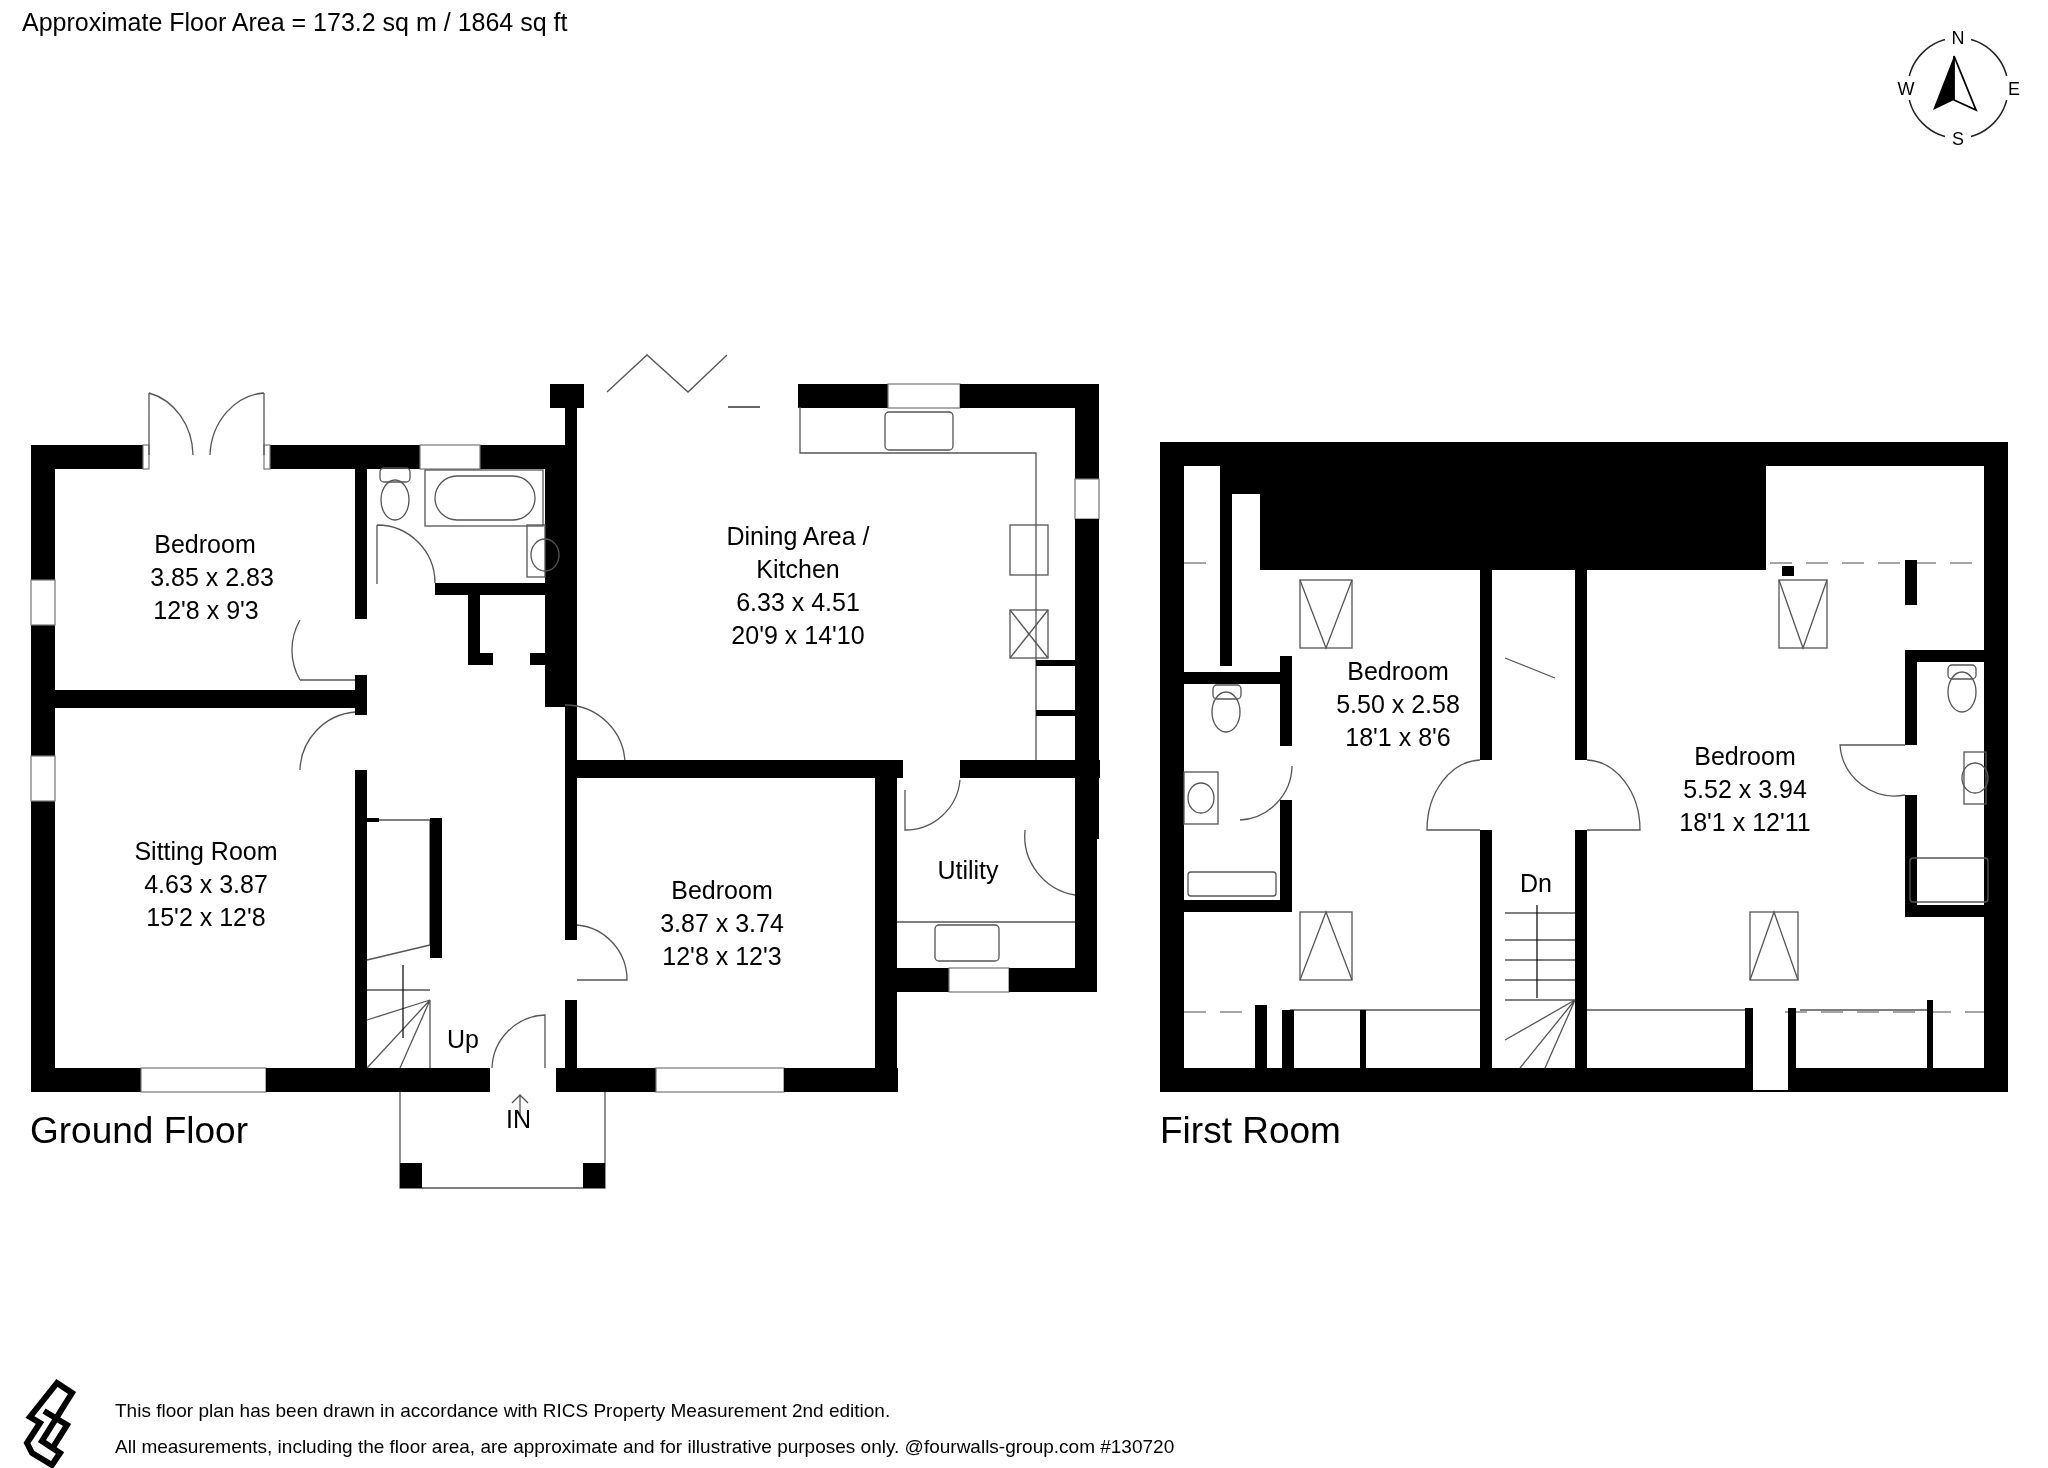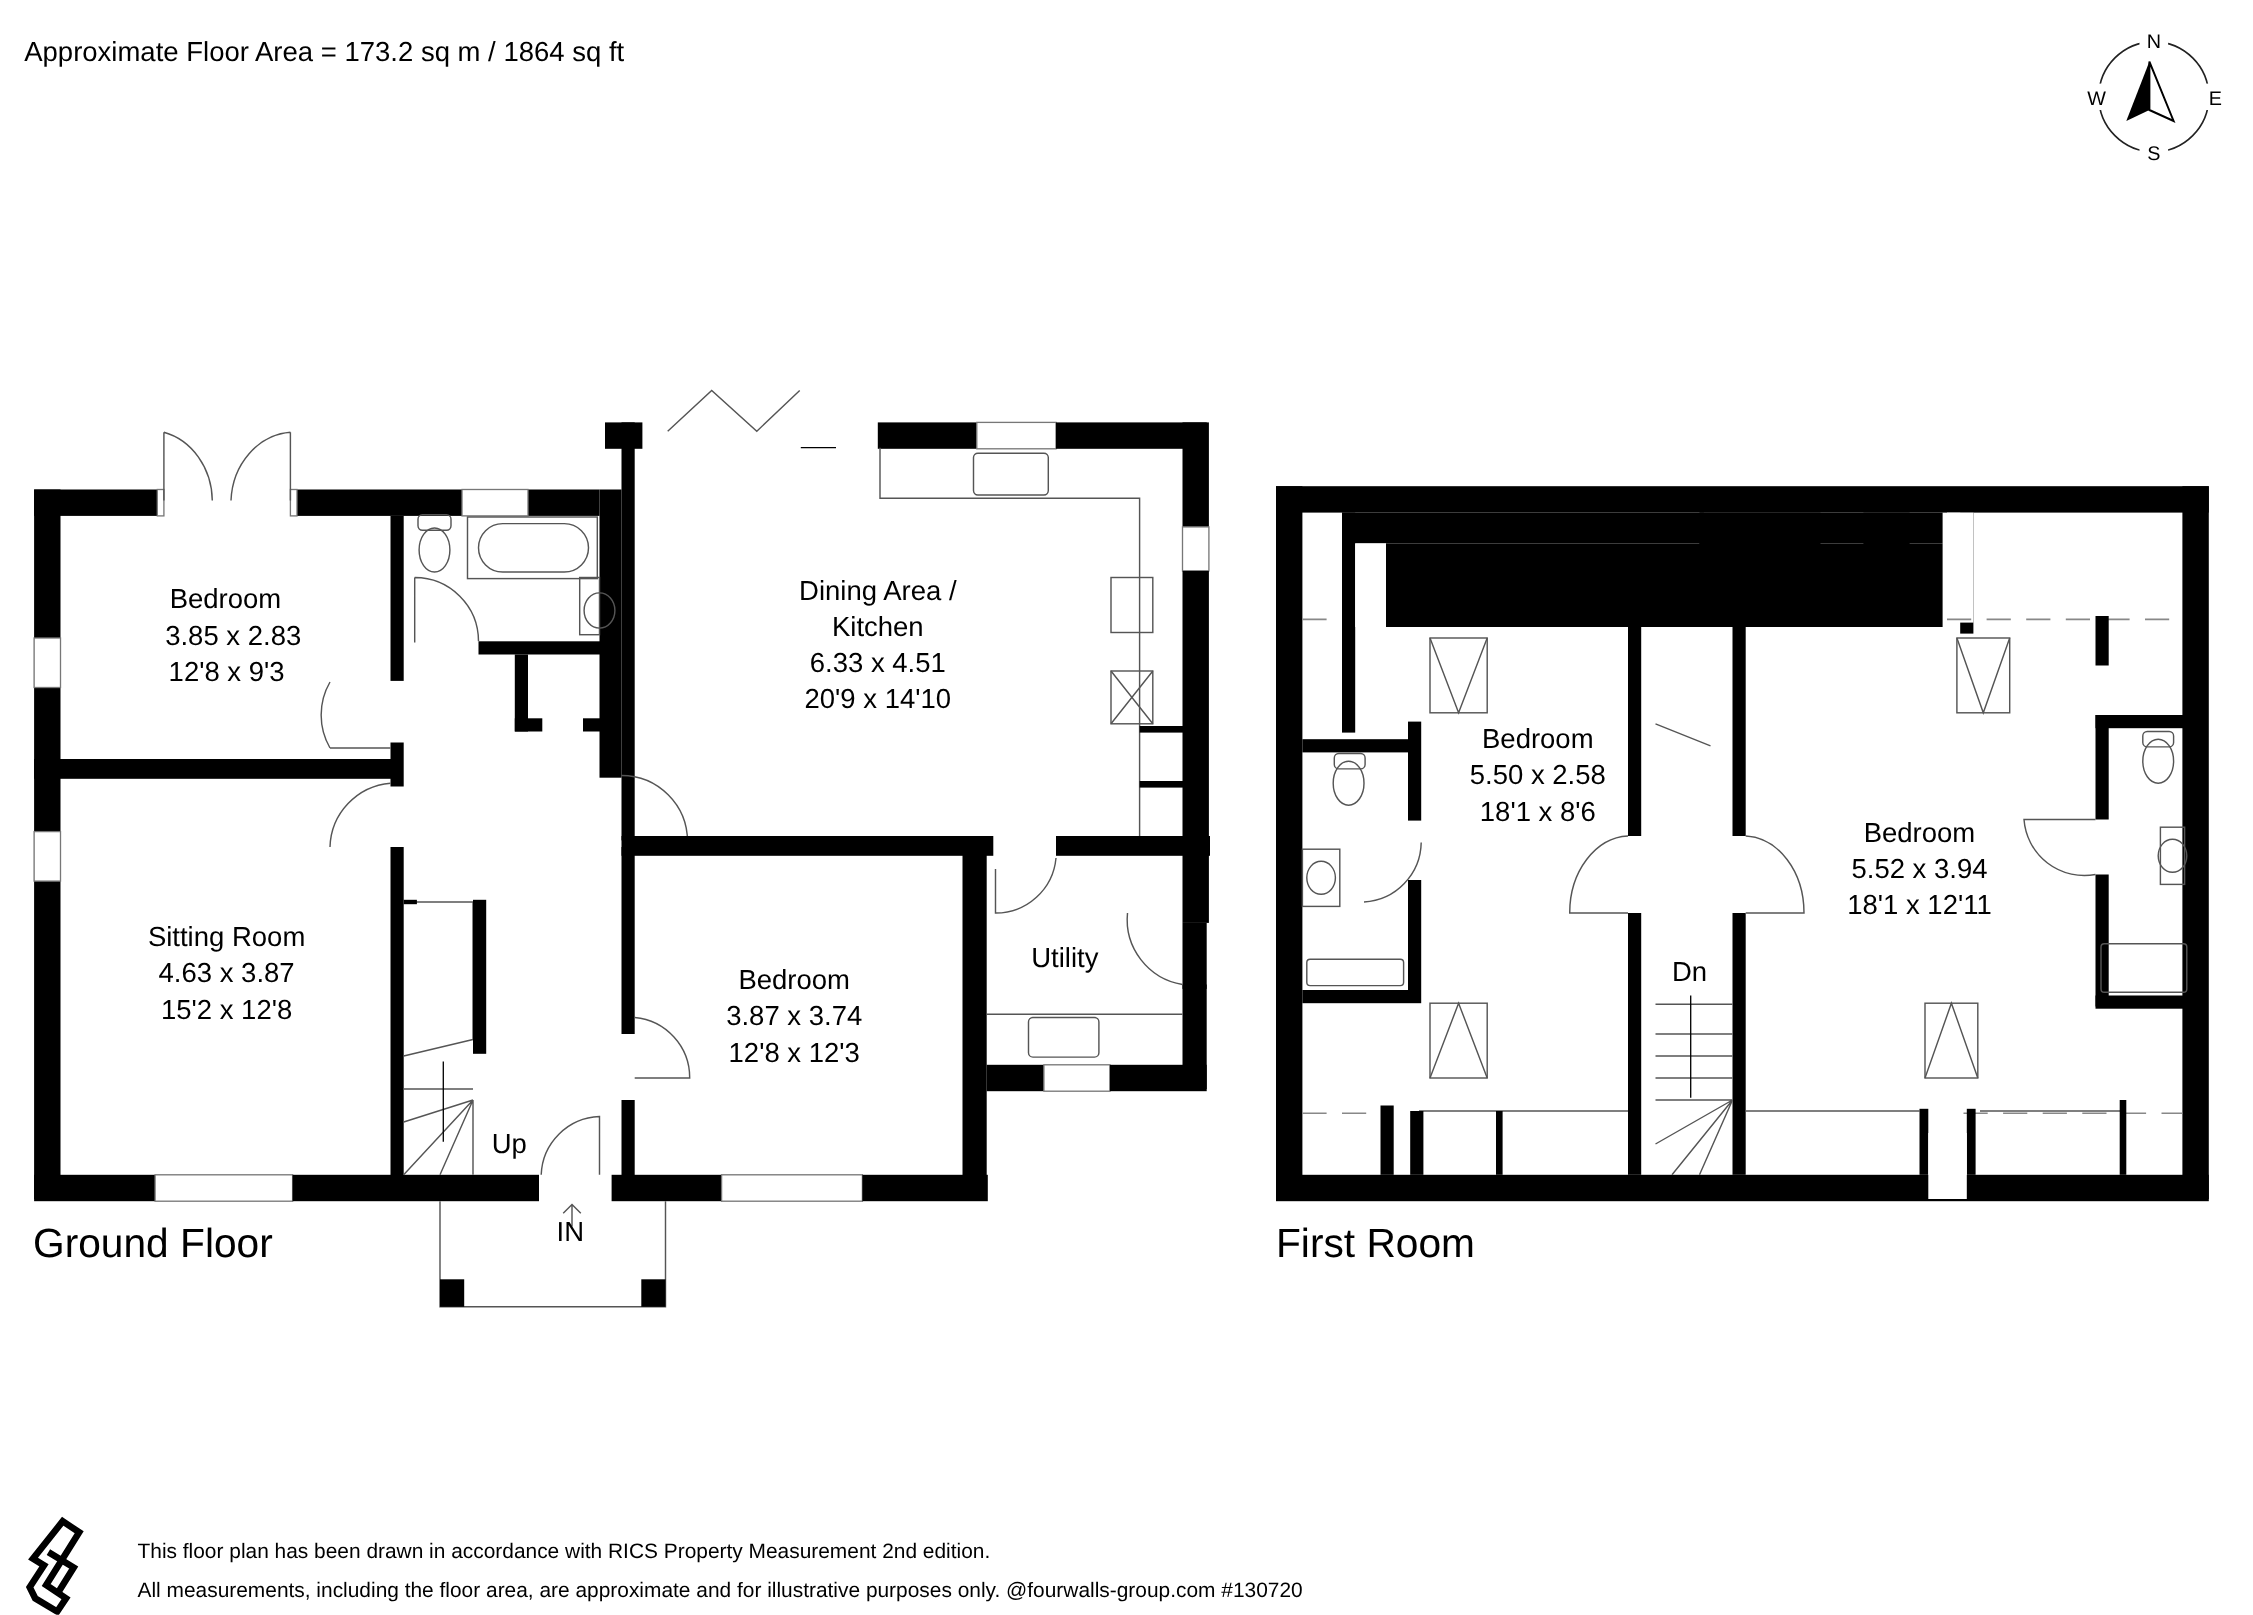--- a/index.html
+++ b/index.html
@@ -1,32 +1,32 @@
 <!DOCTYPE html>
 <html><head>
 <meta charset="utf-8">
 <style>
   html, body { margin: 0; padding: 0; background: #ffffff; }
   body { width: 2048px; height: 1468px; position: relative; overflow: hidden;
          font-family: "Liberation Sans", sans-serif; color: #000; }
   .abs { position: absolute; }
-  #area-title { left: 22px; top: 8px; font-size: 25px; white-space: nowrap; margin-top: 25px; }
+  #area-title { left: 22px; top: 8px; font-size: 25px; white-space: nowrap; }
   .floor-label { font-size: 37px; white-space: nowrap; }
   #gf-label { left: 30px; top: 1110px; }
   #ff-label { left: 1160px; top: 1110px; }
   svg#plan { position: absolute; left: 0; top: 0; }
   .room-text { font-family: "Liberation Sans", sans-serif; font-size: 25px; text-anchor: middle; fill: #000; }
   .small-text { font-family: "Liberation Sans", sans-serif; font-size: 25px; fill: #000; }
   .compass-text { font-family: "Liberation Sans", sans-serif; font-size: 18px; text-anchor: middle; fill: #000; }
   .w { fill: #000; }
   .ln { fill: none; stroke: #555; stroke-width: 1.3; }
   .lnk { fill: none; stroke: #000; stroke-width: 1.2; }
   .dash { fill: none; stroke: #888; stroke-width: 1.5; stroke-dasharray: 22 14; }
   .win { fill: #fff; stroke: #777; stroke-width: 1.2; }
-  .footer-line { font-size: 19px; white-space: nowrap; left: 125px; }
+  .footer-line { font-size: 19px; white-space: nowrap; left: 115px; }
   #footer-1 { top: 1400px; }
   #footer-2 { top: 1436px; }
 </style>
 </head>
 <body>
 
 <div id="area-title" class="abs">Approximate Floor Area = 173.2 sq m / 1864 sq ft</div>
 
 <svg id="plan" width="2048" height="1468" viewBox="0 0 2048 1468" xmlns="http://www.w3.org/2000/svg">
 

